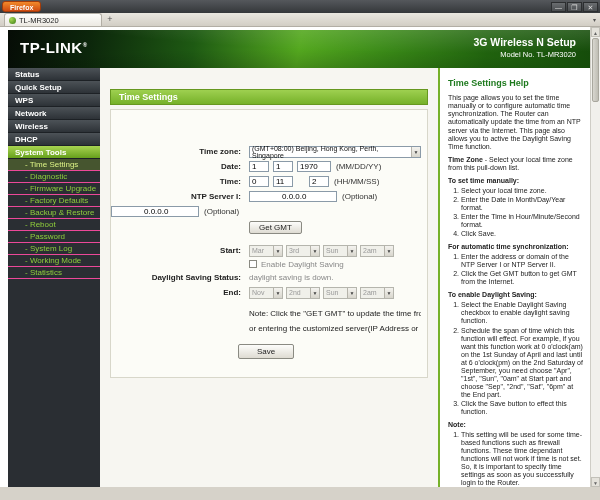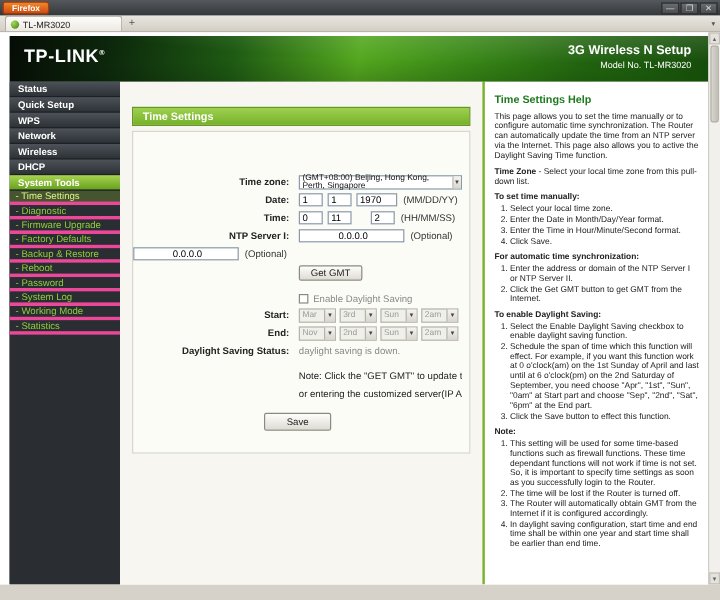--- a/index.html
+++ b/index.html
@@ -35,21 +35,21 @@
   .banner-right { position:absolute; right:14px; top:6px; text-align:right; color:#fff; }
   .product-name { font-size:10.5px; font-weight:bold; }
   .model-no { font-size:7.5px; margin-top:2px; }
 
   
   .columns { display:flex; height:419px;justify-content:space-between; }
 
   .sidebar { width:92px; background:#2a2e33; display:flex; flex-direction:column; flex:0 0 auto; }
   .nav-item { height:13px; display:flex; align-items:center; padding-left:7px; font-size:8px; font-weight:bold; color:#fff; background:linear-gradient(#4c5257,#2d3237); border-bottom:1px solid #1d2125; cursor:pointer; }
   .nav-item.active { background:linear-gradient(#a8d451,#66a01c); }
-  .nav-sub { height:12px; display:flex; align-items:center; font-size:8px; color:#8fce3c; padding-left:5px; background:#2a2e33; border-bottom:3px solid #ec4899; cursor:pointer; }
+  .nav-sub { height:12px; display:flex; align-items:center; font-size:8px; color:#8fce3c; padding-left:17px; background:#2a2e33; border-bottom:1px solid #ec4899; cursor:pointer; }
   .nav-sub.selected { color:#dcf285; background:#46552f; }
   .sidebar-fill { flex:1; background:#2a2e33; }
 
   .main { flex:1; background:#f7f6f1; overflow:hidden; }
   .section-bar { margin:21px 10px 0 10px; height:16px; background:linear-gradient(#9ed050,#76b129); color:#fff; font-weight:bold; font-size:9px; display:flex; align-items:center; padding-left:8px; border:1px solid #66971f; }
   .form-box { margin:4px 10px 0 10px; background:#fcfcf7; border:1px solid #d8d7ca; padding:34px 6px 18px 0; }
   .row { display:flex; align-items:center; min-height:15px; font-size:8px; color:#222; }
   .row .lbl { width:138px; text-align:right; padding-right:8px; font-weight:bold; flex:0 0 auto; }
   .txt-input { height:11px; border:1px solid #8a9aa8; background:#fff; font-size:8px; font-family:"Liberation Sans",sans-serif; padding:0 2px; }
   .in-s { width:20px; } .in-y { width:34px; } .in-ip { width:88px;padding-left:32px; }
@@ -59,21 +59,21 @@
   .sel-tz { width:198px; }
   .sel-dst { width:34px; margin-right:3px; background:#f0f0ea; color:#999; border-color:#b5b5ad; }
   .btn { border:1px solid #8a8a82; background:linear-gradient(#fdfdfb,#dedbd2); font-size:8px; font-family:"Liberation Sans",sans-serif; border-radius:2px; padding:1px 9px; color:#222; cursor:pointer; }
   .btn-save { padding:2px 18px; }
   .gap8 { height:8px; } .gap6 { height:6px; }
   .chk { width:8px; height:8px; border:1px solid #8a8a82; background:#fff; margin-right:4px; flex:0 0 auto; }
   .muted { color:#888; }
   .note-line { white-space:nowrap; overflow:hidden; height:11px; line-height:11px; }
   .save-row { display:flex; justify-content:center; margin-top:8px; }
 
-  .help { width:188px; flex:0 0 auto; background:#fff; border-left:2px solid #76b129; padding:10px 7px 0 8px; font-size:7px; line-height:1.15; color:#222; overflow:hidden; }
+  .help { width:152px; flex:0 0 auto; background:#fff; border-left:2px solid #76b129; padding:10px 7px 0 8px; font-size:7px; line-height:1.15; color:#222; overflow:hidden; }
   .help-title { color:#1e7a1e; font-weight:bold; font-size:9px; margin-bottom:6px; }
   .help p { margin:0 0 5px; }
   .help .help-h { font-weight:bold; margin-bottom:2px; }
   .help ol { margin:0 0 5px; padding-left:13px; }
   .help li { margin-bottom:1px; }
   .bold { font-weight:bold; }
 
   
   .statusbar { height:13px; background:linear-gradient(#f0ede6,#d8d4cb); border-top:1px solid #a5a198; font-size:8px; color:#333; display:flex; align-items:center; padding-left:4px; flex:0 0 auto; }
 </style>
@@ -174,69 +174,69 @@
               <span class="fmt">(Optional)</span>
             </div>
 
             <div class="row" style="min-height:16px;">
               <span class="lbl"></span>
               <button class="btn">Get GMT</button>
             </div>
 
             <div class="gap8"></div>
 
+            <div class="row">
+              <span class="lbl">Start:</span>
+              <div class="selectbox sel-dst">
+                  <span>Mar</span>
+                  <span class="arr">▼</span>
+                </div>
+              <div class="selectbox sel-dst">
+                  <span>3rd</span>
+                  <span class="arr">▼</span>
+                </div>
+              <div class="selectbox sel-dst">
+                  <span>Sun</span>
+                  <span class="arr">▼</span>
+                </div>
+              <div class="selectbox sel-dst">
+                  <span>2am</span>
+                  <span class="arr">▼</span>
+                </div>
+            </div>
+
             <div class="row" style="min-height:12px;">
               <span class="lbl"></span>
               <span class="chk"></span>
               <span class="muted">Enable Daylight Saving</span>
             </div>
 
             <div class="row">
-              <span class="lbl">Start:</span>
-              <div class="selectbox sel-dst">
-                  <span>Mar</span>
-                  <span class="arr">▼</span>
-                </div>
-              <div class="selectbox sel-dst">
-                  <span>3rd</span>
-                  <span class="arr">▼</span>
-                </div>
-              <div class="selectbox sel-dst">
-                  <span>Sun</span>
-                  <span class="arr">▼</span>
-                </div>
-              <div class="selectbox sel-dst">
-                  <span>2am</span>
-                  <span class="arr">▼</span>
-                </div>
-            </div>
-
-            <div class="row">
-              <span class="lbl">End:</span>
-              <div class="selectbox sel-dst">
-                  <span>Nov</span>
-                  <span class="arr">▼</span>
-                </div>
-              <div class="selectbox sel-dst">
-                  <span>2nd</span>
-                  <span class="arr">▼</span>
-                </div>
-              <div class="selectbox sel-dst">
-                  <span>Sun</span>
-                  <span class="arr">▼</span>
-                </div>
-              <div class="selectbox sel-dst">
-                  <span>2am</span>
-                  <span class="arr">▼</span>
-                </div>
-            </div>
-
-            <div class="row">
               <span class="lbl">Daylight Saving Status:</span>
               <span class="muted">daylight saving is down.</span>
+            </div>
+
+            <div class="row">
+              <span class="lbl">End:</span>
+              <div class="selectbox sel-dst">
+                  <span>Nov</span>
+                  <span class="arr">▼</span>
+                </div>
+              <div class="selectbox sel-dst">
+                  <span>2nd</span>
+                  <span class="arr">▼</span>
+                </div>
+              <div class="selectbox sel-dst">
+                  <span>Sun</span>
+                  <span class="arr">▼</span>
+                </div>
+              <div class="selectbox sel-dst">
+                  <span>2am</span>
+                  <span class="arr">▼</span>
+                </div>
             </div>
 
             <div class="gap6"></div>
 
             <div class="row note-line">
               <span class="lbl"></span>
               <span class="note-line" style="flex:1;">Note: Click the "GET GMT" to update the time from the internet</span>
             </div>
             <div class="row note-line">
               <span class="lbl"></span>

